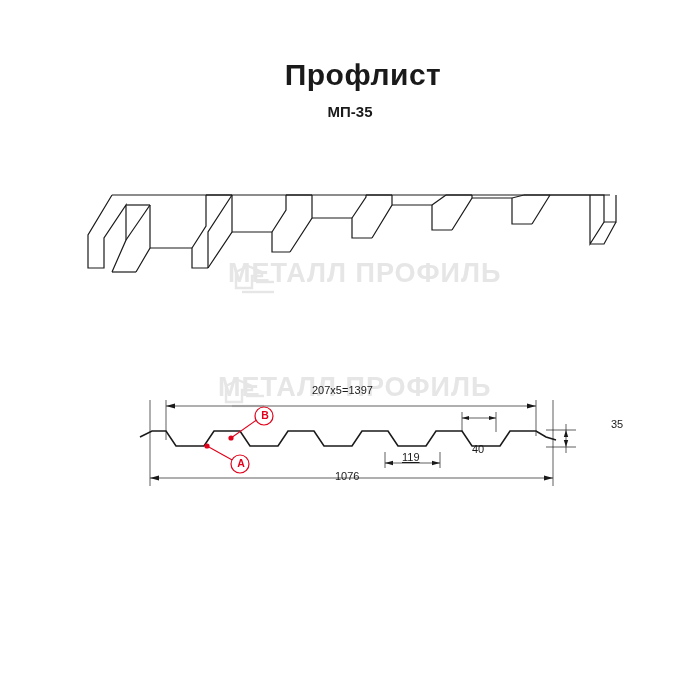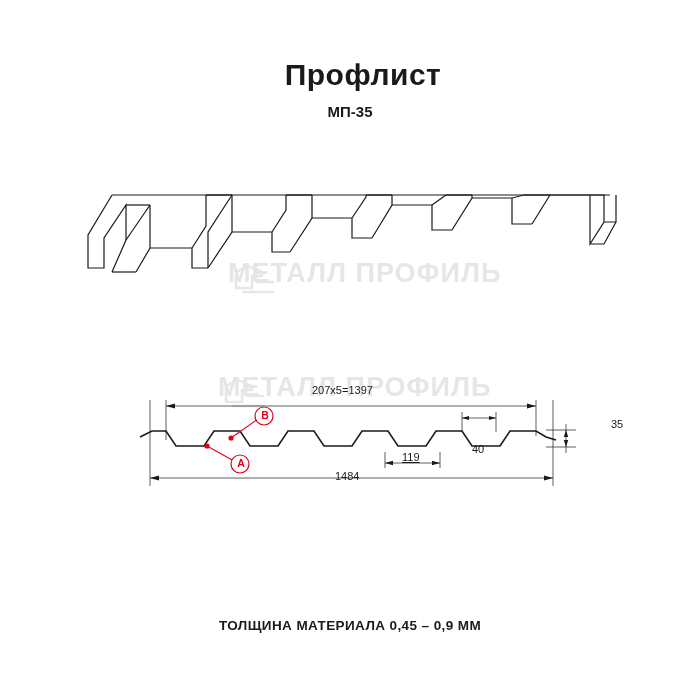--- a/index.html
+++ b/index.html
@@ -231,21 +231,20 @@
   </svg>
 
   <div style="position:absolute; left:312px; top:384px; font-size:11px; color:#1a1a1a;">207х5=1397</div>
 
   <div style="position:absolute; left:402px; top:451px; font-size:11px; color:#1a1a1a;text-decoration:underline;">119</div>
 
   <div style="position:absolute; left:472px; top:403px; font-size:11px; color:#1a1a1a;margin-top:40px;">40</div>
 
   <div style="position:absolute; left:565px; top:418px; font-size:11px; color:#1a1a1a;margin-left:46px;">35</div>
 
-  <div style="position:absolute; left:335px; top:470px; font-size:11px; color:#1a1a1a;">1484</div>
+  <div style="position:absolute; left:335px; top:470px; font-size:11px; color:#1a1a1a;">1076</div>
 
   <div style="position:absolute; left:236px; top:457px; width:10px; text-align:center; font-size:10.5px; font-weight:bold; color:#e2001a;">A</div>
 
   <div style="position:absolute; left:260px; top:409px; width:10px; text-align:center; font-size:10.5px; font-weight:bold; color:#e2001a;">B</div>
 
-  <div class="footer-note">ТОЛЩИНА МАТЕРИАЛА 0,45 – 0,9 ММ</div>
 
 </div>
 
 </body></html>

